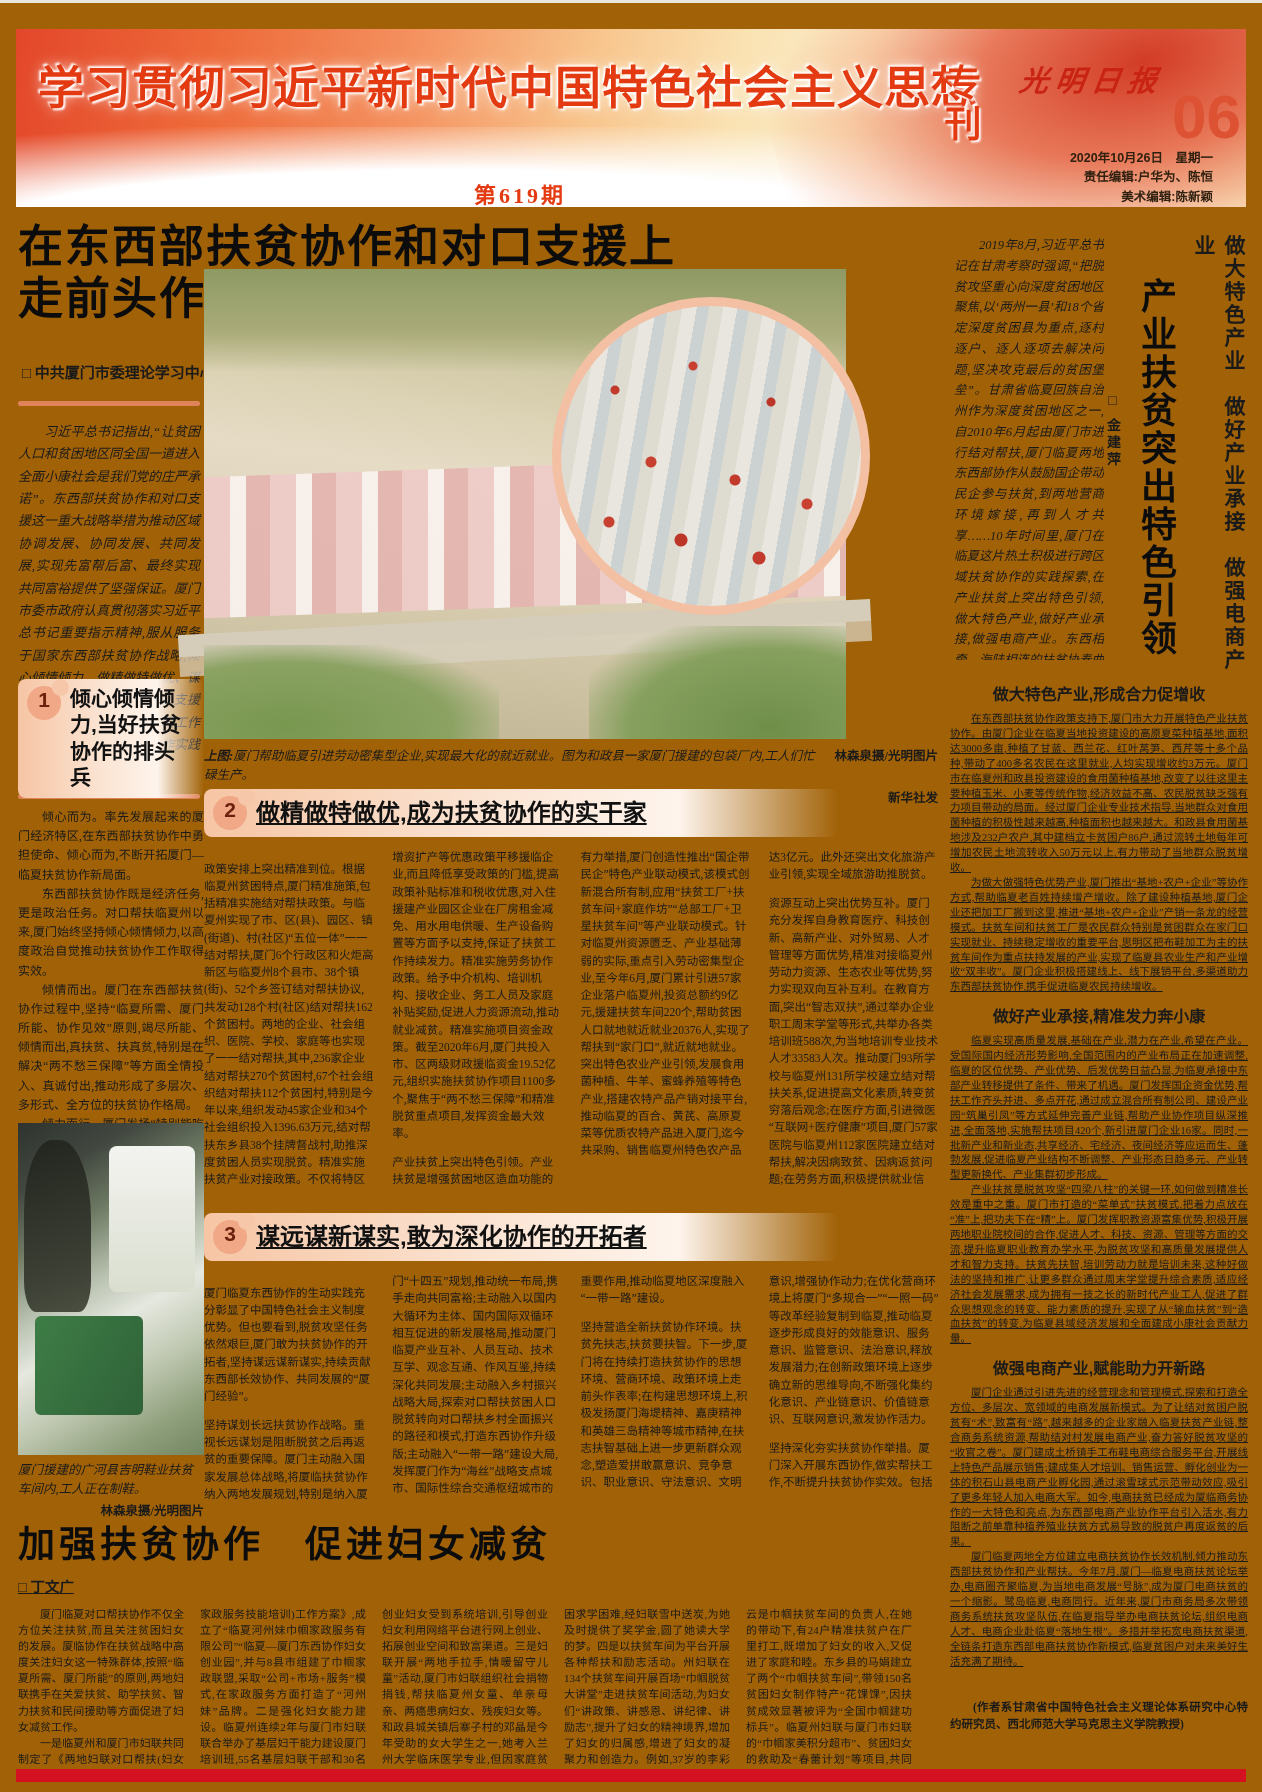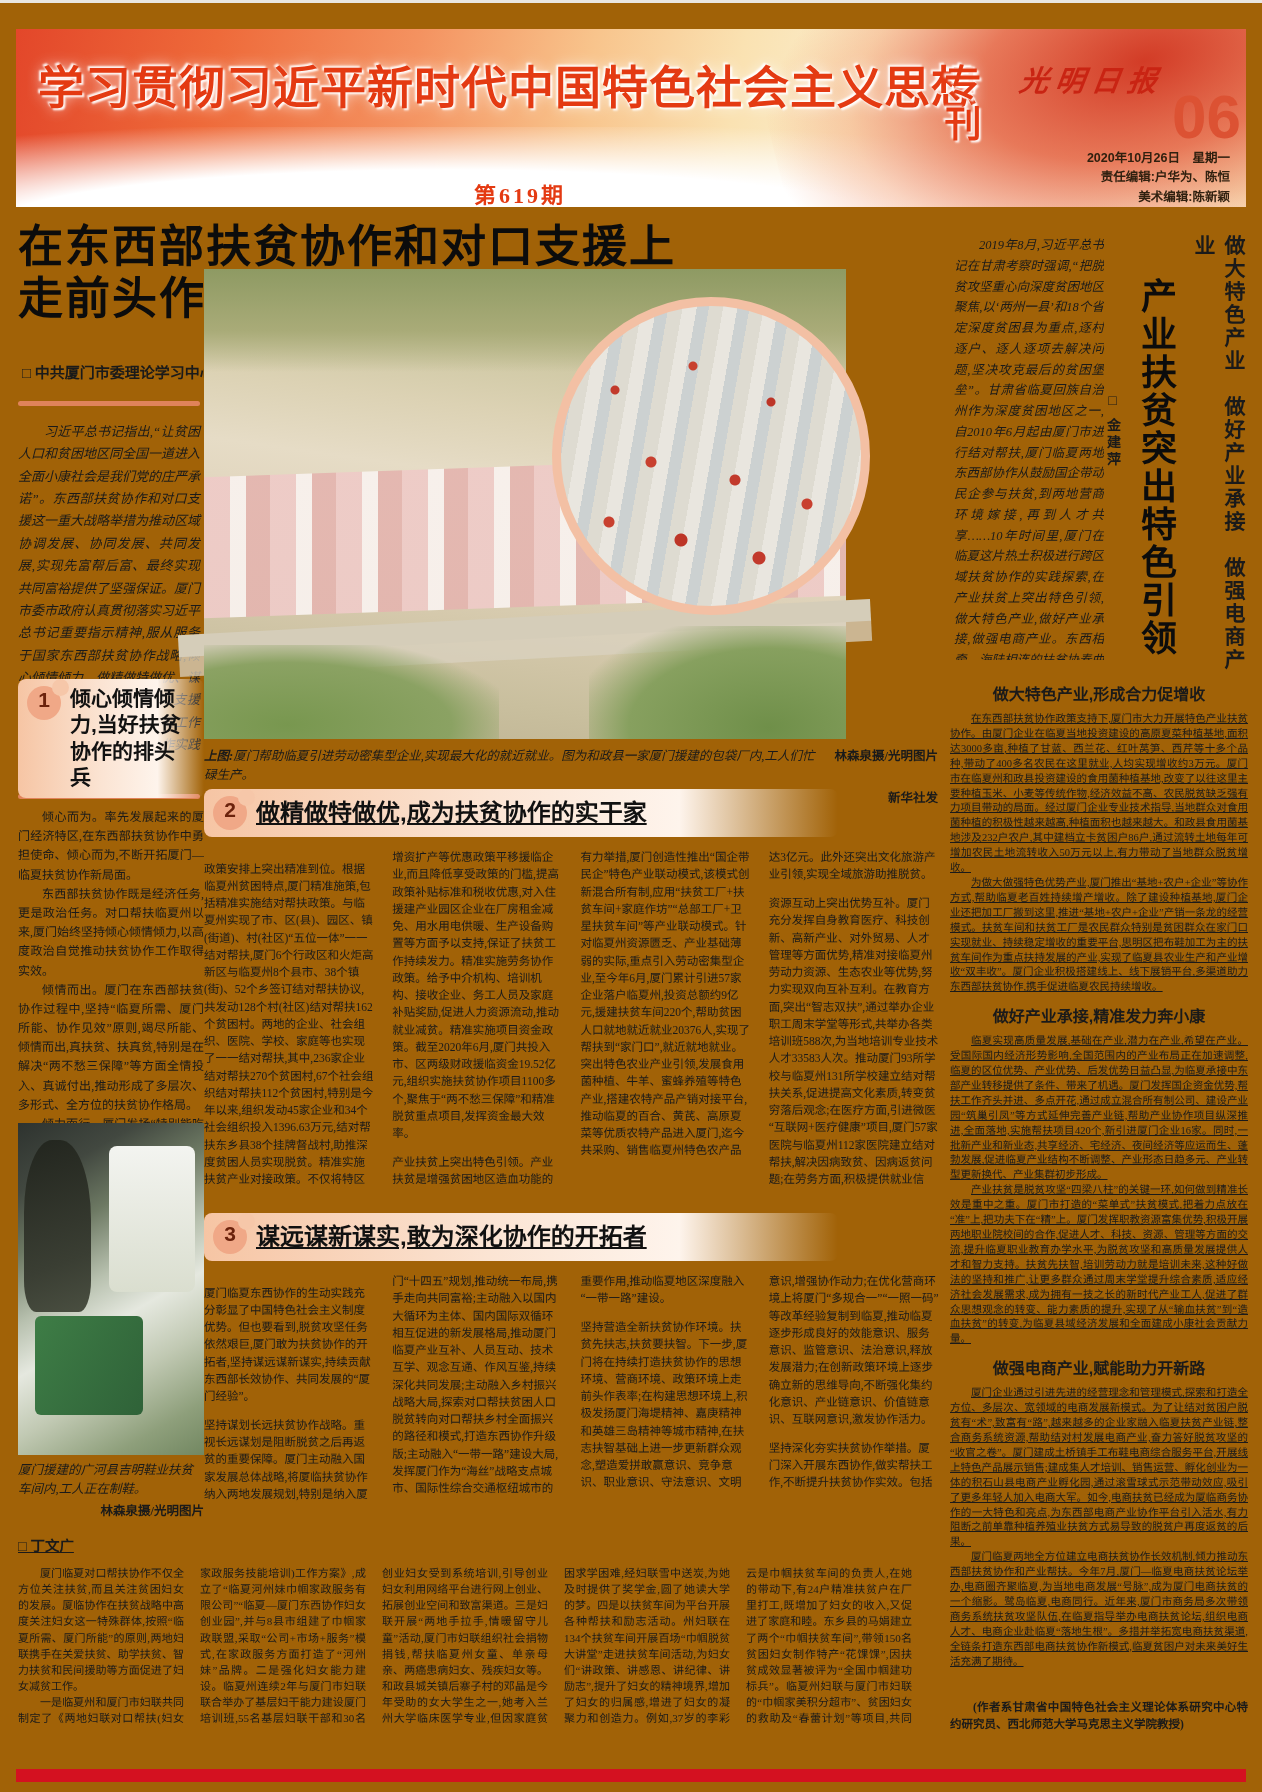--- a/index.html
+++ b/index.html
@@ -19,21 +19,21 @@
     text-shadow:2px 2px 2px rgba(255,255,255,.95),-2px -2px 2px rgba(255,255,255,.9),0 0 14px rgba(255,255,255,.85);}
   .banner-supplement{position:absolute;z-index:3;left:916px;top:34px;writing-mode:vertical-rl;
     font-family:"Liberation Sans",sans-serif;font-weight:900;font-size:37px;letter-spacing:4px;color:#e43a12;
     text-shadow:2px 2px 2px rgba(255,255,255,.95),-2px -2px 2px rgba(255,255,255,.9);}
   .masthead{position:absolute;z-index:3;left:1004px;top:28px;font-size:29px;font-weight:bold;font-style:italic;
     letter-spacing:7px;color:#c92413;transform:skewX(-8deg);white-space:nowrap;}
   .page-num{position:absolute;z-index:3;left:1156px;top:52px;font-family:"Liberation Sans",sans-serif;
     font-size:62px;font-weight:bold;color:#dc5233;}
   .issue{position:absolute;z-index:3;left:458px;top:148px;font-family:Liberation Serif, serif;
     font-weight:900;font-size:22px;letter-spacing:3px;color:#e43a12;text-shadow:1px 1px 1px rgba(255,255,255,.9);}
-  .dateblock{position:absolute;z-index:4;right:16px;top:120px;text-align:right;
+  .dateblock{position:absolute;z-index:4;right:33px;top:120px;text-align:right;
     font-family:"Liberation Sans",sans-serif;font-size:12.5px;font-weight:bold;color:#30200f;line-height:1.55;}
 
   
   .headline{position:absolute;left:18px;top:218px;width:700px;font-weight:900;font-size:45px;
     line-height:1.16;letter-spacing:2px;color:#0c0c0c;}
   .byline{position:absolute;left:22px;top:358px;font-size:15px;font-weight:bold;}
 
   .introblock{position:absolute;left:18px;top:398px;width:182px;}
   .rule{height:5px;background:#e0835a;border-radius:3px;}
   .intro-text{margin:15px 0;font-size:13px;line-height:1.72;text-align:justify;text-indent:2em;font-style:italic;}
@@ -253,20 +253,21 @@
       <p>临夏实现高质量发展,基础在产业,潜力在产业,希望在产业。受国际国内经济形势影响,全国范围内的产业布局正在加速调整,临夏的区位优势、产业优势、后发优势日益凸显,为临夏承接中东部产业转移提供了条件、带来了机遇。厦门发挥国企资金优势,帮扶工作齐头并进、多点开花,通过成立混合所有制公司、建设产业园“筑巢引凤”等方式延伸完善产业链,帮助产业协作项目纵深推进,全面落地,实施帮扶项目420个,新引进厦门企业16家。同时,一批新产业和新业态,共享经济、宅经济、夜间经济等应运而生、蓬勃发展,促进临夏产业结构不断调整、产业形态日趋多元、产业转型更新换代、产业集群初步形成。</p>
       <p>产业扶贫是脱贫攻坚“四梁八柱”的关键一环,如何做到精准长效是重中之重。厦门市打造的“菜单式”扶贫模式,把着力点放在“准”上,把功夫下在“精”上。厦门发挥职教资源富集优势,积极开展两地职业院校间的合作,促进人才、科技、资源、管理等方面的交流,提升临夏职业教育办学水平,为脱贫攻坚和高质量发展提供人才和智力支持。扶贫先扶智,培训劳动力就是培训未来,这种好做法的坚持和推广,让更多群众通过周末学堂提升综合素质,适应经济社会发展需求,成为拥有一技之长的新时代产业工人,促进了群众思想观念的转变、能力素质的提升,实现了从“输血扶贫”到“造血扶贫”的转变,为临夏县域经济发展和全面建成小康社会贡献力量。</p>
       <div class="ra-subhead">做强电商产业,赋能助力开新路</div>
       <p>厦门企业通过引进先进的经营理念和管理模式,探索和打造全方位、多层次、宽领域的电商发展新模式。为了让结对贫困户脱贫有“术”,致富有“路”,越来越多的企业家融入临夏扶贫产业链,整合商务系统资源,帮助结对村发展电商产业,奋力答好脱贫攻坚的“收官之卷”。厦门建成土桥镇手工布鞋电商综合服务平台,开展线上特色产品展示销售;建成集人才培训、销售运营、孵化创业为一体的积石山县电商产业孵化园,通过滚雪球式示范带动效应,吸引了更多年轻人加入电商大军。如今,电商扶贫已经成为厦临商务协作的一大特色和亮点,为东西部电商产业协作平台引入活水,有力阻断之前单靠种植养殖业扶贫方式易导致的脱贫户再度返贫的后果。</p>
       <p>厦门临夏两地全方位建立电商扶贫协作长效机制,倾力推动东西部扶贫协作和产业帮扶。今年7月,厦门—临夏电商扶贫论坛举办,电商圈齐聚临夏,为当地电商发展“号脉”,成为厦门电商扶贫的一个缩影。鹭岛临夏,电商同行。近年来,厦门市商务局多次带领商务系统扶贫攻坚队伍,在临夏指导举办电商扶贫论坛,组织电商人才、电商企业赴临夏“落地生根”。多措并举拓宽电商扶贫渠道,全链条打造东西部电商扶贫协作新模式,临夏贫困户对未来美好生活充满了期待。</p>
     </div>
     <div class="ra-credit">(作者系甘肃省中国特色社会主义理论体系研究中心特约研究员、西北师范大学马克思主义学院教授)</div>
   </div>
 
   <div class="bottom-article">
+    <div class="ba-headline">加强扶贫协作　促进妇女减贫</div>
     <div class="ba-byline">□ 丁文广</div>
     <div class="ba-body">
       <p>厦门临夏对口帮扶协作不仅全方位关注扶贫,而且关注贫困妇女的发展。厦临协作在扶贫战略中高度关注妇女这一特殊群体,按照“临夏所需、厦门所能”的原则,两地妇联携手在关爱扶贫、助学扶贫、智力扶贫和民间援助等方面促进了妇女减贫工作。</p>
       <p>一是临夏州和厦门市妇联共同制定了《两地妇联对口帮扶(妇女家政服务技能培训)工作方案》,成立了“临夏河州妹巾帼家政服务有限公司”“临夏—厦门东西协作妇女创业园”,并与8县市组建了巾帼家政联盟,采取“公司+市场+服务”模式,在家政服务方面打造了“河州妹”品牌。二是强化妇女能力建设。临夏州连续2年与厦门市妇联联合举办了基层妇干能力建设厦门培训班,55名基层妇联干部和30名创业妇女受到系统培训,引导创业妇女利用网络平台进行网上创业、拓展创业空间和致富渠道。三是妇联开展“两地手拉手,情暖留守儿童”活动,厦门市妇联组织社会捐物捐钱,帮扶临夏州女童、单亲母亲、两癌患病妇女、残疾妇女等。和政县城关镇后寨子村的邓晶是今年受助的女大学生之一,她考入兰州大学临床医学专业,但因家庭贫困求学困难,经妇联雪中送炭,为她及时提供了奖学金,圆了她读大学的梦。四是以扶贫车间为平台开展各种帮扶和励志活动。州妇联在134个扶贫车间开展百场“巾帼脱贫大讲堂”走进扶贫车间活动,为妇女们“讲政策、讲感恩、讲纪律、讲励志”,提升了妇女的精神境界,增加了妇女的归属感,增进了妇女的凝聚力和创造力。例如,37岁的李彩云是巾帼扶贫车间的负责人,在她的带动下,有24户精准扶贫户在厂里打工,既增加了妇女的收入,又促进了家庭和睦。东乡县的马娟建立了两个“巾帼扶贫车间”,带领150名贫困妇女制作特产“花馃馃”,因扶贫成效显著被评为“全国巾帼建功标兵”。临夏州妇联与厦门市妇联的“巾帼家美积分超市”、贫困妇女的救助及“春蕾计划”等项目,共同谱写了两地妇女扶贫协作的新篇章。</p>
 
     </div>
   </div>
 
   <div class="footer-bar"></div>
 </div>

